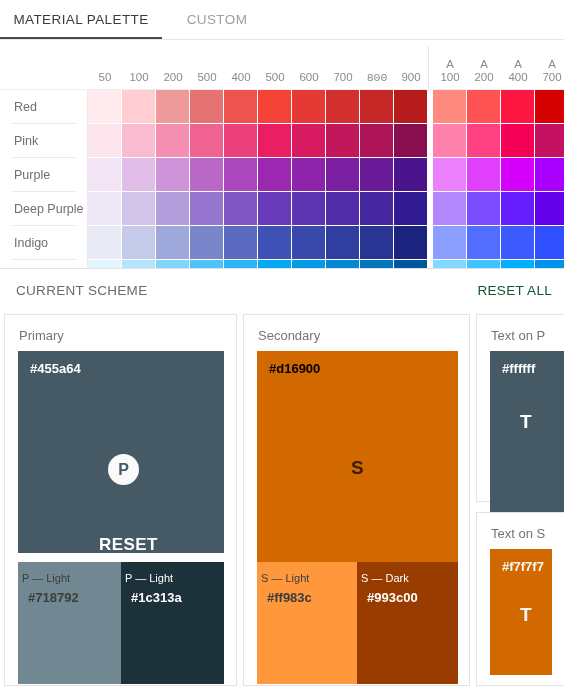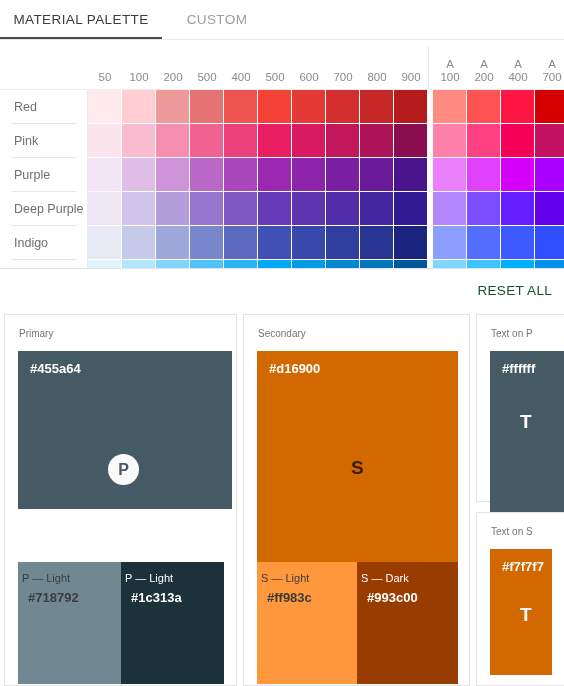--- a/index.html
+++ b/index.html
@@ -153,21 +153,21 @@
   
   .card {
     position: absolute;
     background: #ffffff;
     border: 1px solid #e3e3e3;
     box-sizing: border-box;
   }
   .card-title {
     position: absolute;
     left: 14px; top: 13px;
-    font-size: 10px;
+    font-size: 13px;
     color: #757575;
   }
 
   #card-primary   { left: 4px;   top: 314px; width: 233px; height: 372px; }
   #card-secondary { left: 243px; top: 314px; width: 227px; height: 372px; }
   #card-textp     { left: 476px; top: 314px; width: 100px; height: 188px; }
   #card-texts     { left: 476px; top: 512px; width: 100px; height: 174px; }
 
   .main-swatch {
     position: absolute;
@@ -240,21 +240,21 @@
   <div class="pal-head">
     <div id="col-head-holder">
         <div class="col-label" style="left: 88px;">50</div>
         <div class="col-label" style="left: 122px;">100</div>
         <div class="col-label" style="left: 156px;">200</div>
         <div class="col-label" style="left: 190px;">500</div>
         <div class="col-label" style="left: 224px;">400</div>
         <div class="col-label" style="left: 258px;">500</div>
         <div class="col-label" style="left: 292px;">600</div>
         <div class="col-label" style="left: 326px;">700</div>
-        <div class="col-label" style="left: 360px;">800</div>
+        <div class="col-label" style="left: 360px; font-family: Liberation Mono, monospace;">800</div>
         <div class="col-label" style="left: 394px;">900</div>
         <div class="col-label" style="left: 433px;"><span class="a">A</span>100</div>
         <div class="col-label" style="left: 467px;"><span class="a">A</span>200</div>
         <div class="col-label" style="left: 501px;"><span class="a">A</span>400</div>
         <div class="col-label" style="left: 535px;"><span class="a">A</span>700</div>
       </div>
     <div class="head-divider"></div>
     <div class="head-bottom-line"></div>
   </div>
   <div class="rows" id="palette-rows">
@@ -375,46 +375,47 @@
           <div class="sw gap" style="background: rgb(128, 216, 255);"></div>
           <div class="sw" style="background: rgb(64, 196, 255);"></div>
           <div class="sw" style="background: rgb(0, 176, 255);"></div>
           <div class="sw" style="background: rgb(0, 145, 234);"></div>
         </div>
       </div>
     </div>
 </div>
 
 <div class="scheme-bar">
+  <div class="scheme-title">CURRENT SCHEME</div>
   <div class="reset-all">RESET ALL</div>
 </div>
 
 <div class="card" id="card-primary">
   <div class="card-title">Primary</div>
-  <div class="main-swatch" id="primary-swatch" style="left: 13px; top: 36px; width: 206px; height: 158px; background: rgb(69, 90, 100); padding-left: 8px;">
+  <div class="main-swatch" id="primary-swatch" style="left: 13px; top: 36px; width: 206px; height: 202px; background: rgb(69, 90, 100);">
     <div class="hexlabel" id="primary-hex" style="color: rgb(255, 255, 255);">#455a64</div>
     <div class="circle-badge" id="primary-circle" style="left: 90px; top: 103px; color: rgb(69, 90, 100);">
       <span>P</span>
     </div>
     <div class="reset-btn" id="primary-reset" style="left: 36px; top: 184px; color: rgb(255, 255, 255);">RESET</div>
   </div>
   <div class="sub-swatch" id="primary-light" style="left: 13px; top: 247px; width: 103px; height: 122px; background: rgb(113, 135, 146); color: rgb(60, 60, 60);">
     <div class="sub-name">P — Light</div>
     <div class="sub-hex">#718792</div>
   </div>
   <div class="sub-swatch" id="primary-dark" style="left: 116px; top: 247px; width: 103px; height: 122px; background: rgb(28, 49, 58); color: rgb(255, 255, 255);">
     <div class="sub-name">P — Light</div>
     <div class="sub-hex">#1c313a</div>
   </div>
 </div>
 
 <div class="card" id="card-secondary">
   <div class="card-title">Secondary</div>
   <div class="main-swatch" id="secondary-swatch" style="left: 13px; top: 36px; width: 201px; height: 211px; background: rgb(209, 105, 0);">
-    <div class="hexlabel" id="secondary-hex" style="color: #ffffff;">#d16900</div>
+    <div class="hexlabel" id="secondary-hex" style="color: #000000;">#d16900</div>
     <div class="bigletter" id="secondary-letter" style="left: 94px; top: 106px; color: rgb(58, 32, 0);">S</div>
   </div>
   <div class="sub-swatch" id="secondary-light" style="left: 13px; top: 247px; width: 100px; height: 122px; background: rgb(255, 152, 60); color: rgb(60, 60, 60);">
     <div class="sub-name">S — Light</div>
     <div class="sub-hex">#ff983c</div>
   </div>
   <div class="sub-swatch" id="secondary-dark" style="left: 113px; top: 247px; width: 101px; height: 122px; background: rgb(153, 60, 0); color: rgb(255, 255, 255);">
     <div class="sub-name">S — Dark</div>
     <div class="sub-hex">#993c00</div>
   </div>

